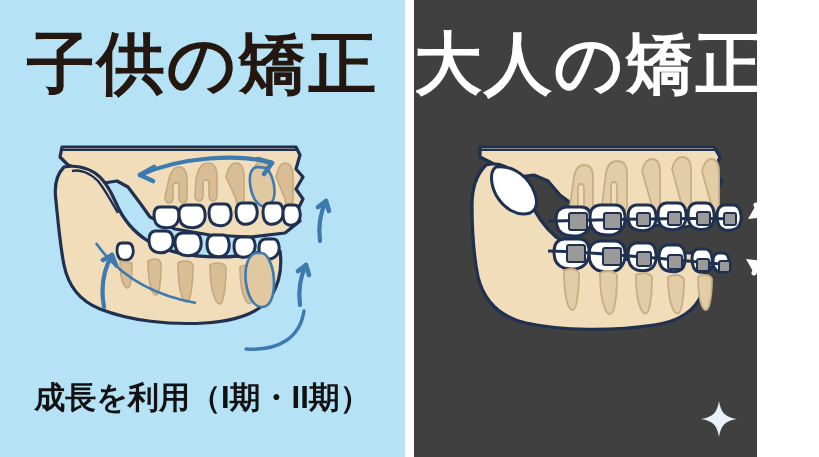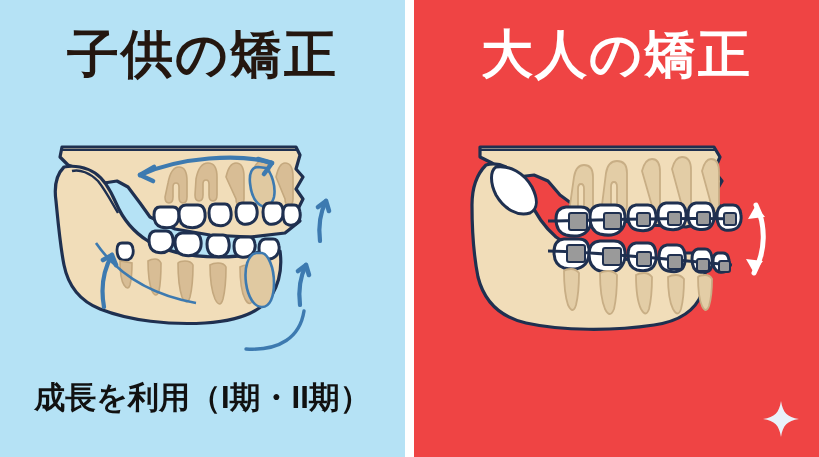--- a/index.html
+++ b/index.html
@@ -28,30 +28,30 @@
     width: 405px;
     background: #b5e2f5;
   }
   .panel-divider {
     width: 9px;
     height: 457px;
     background: #ffffff;
     flex: 0 0 9px;
   }
   .panel-right {
-    width: 405px;
-    background: #ef4444;
+    width: 343px;
+    background: #404040;
   }
   .panel-title {
     position: absolute;
     left: 0;
     right: 0;
     top: 26px;
     text-align: center;
-    font-size: 52px;
+    font-size: 68px;
     font-weight: bold;
     letter-spacing: 2px;
     line-height: 1.1;
     white-space: nowrap;
   }
   .panel-left .panel-title {
     color: #241710;
   }
   .panel-right .panel-title {
     color: #ffffff;

